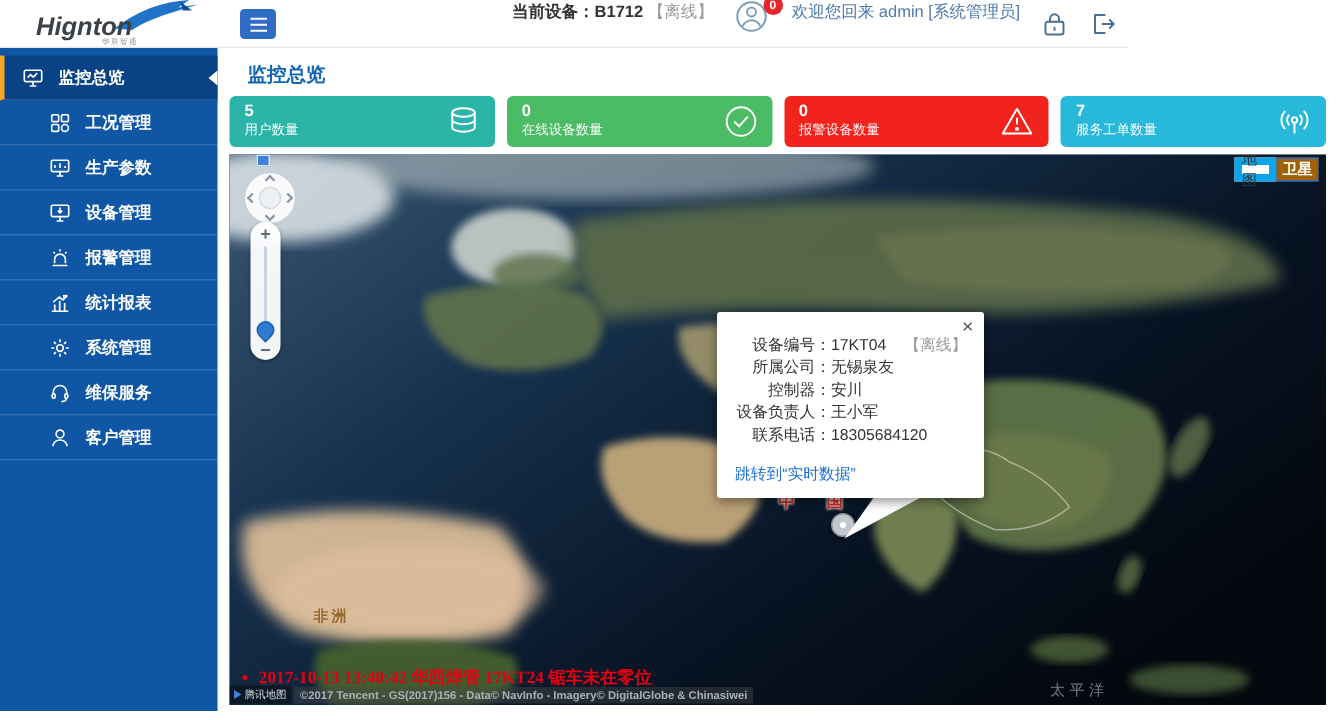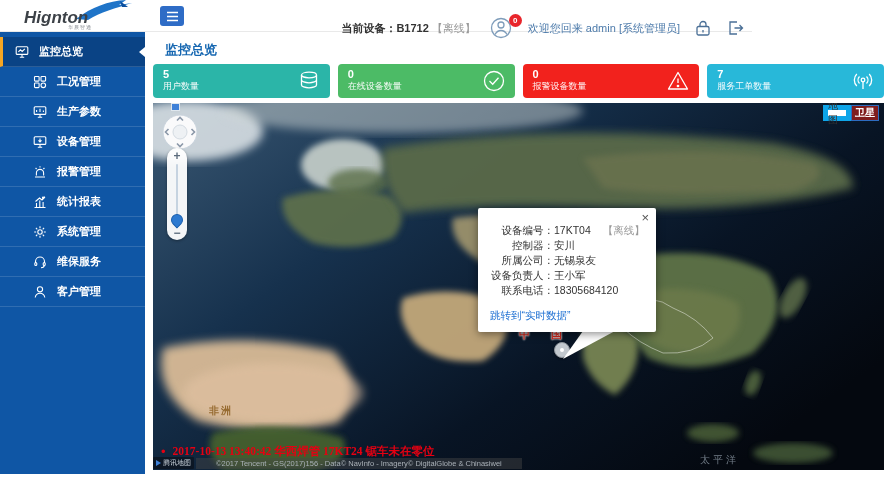--- a/index.html
+++ b/index.html
@@ -5,21 +5,21 @@
   * { margin:0; padding:0; box-sizing:border-box; }
   html,body { width:892px; height:480px; background:#fff; font-family:"Liberation Sans", sans-serif; overflow:hidden; position:relative; }
 
   
   .topbar { position:absolute; top:0; left:0; width:752px; height:32px; background:#fff; border-bottom:1px solid #e9e9e9; z-index:30; }
   .logo { position:absolute; left:16px; top:1px; width:125px; height:30px; }
   .logo-name { font-style:italic; font-weight:bold; font-size:17px; color:#3c4147; letter-spacing:0; position:absolute; left:8px; top:7px; }
   .logo-sub { position:absolute; left:52px; top:23px; font-size:5px; color:#8d9298; letter-spacing:1px; }
   .logo-swoosh { position:absolute; left:58px; top:-2px; }
   .menu-toggle { position:absolute; left:160px; top:6px; width:24px; height:20px; background:#2e6cc6; border-radius:3px; display:flex; align-items:center; justify-content:center; cursor:pointer; }
-  .topbar-right { position:absolute; right:8px; top:0; height:32px; display:flex; align-items:center; gap:14px;margin-top:12px; }
+  .topbar-right { position:absolute; right:8px; top:0; height:32px; display:flex; gap:14px; }
   .device-txt { font-size:11px; font-weight:bold; color:#333; white-space:nowrap; }
   .device-status { font-size:11px; color:#9a9a9a; font-weight:normal; margin-left:3px; }
   .user-wrap { position:relative; width:24px; height:22px; }
   .badge { position:absolute; top:-3px; right:-8px; min-width:13px; height:13px; background:#e8252b; color:#fff; font-size:8px; font-weight:bold; border-radius:7px; display:flex; align-items:center; justify-content:center; padding:0 3px; }
   .welcome { font-size:11px; color:#4d7bab; white-space:nowrap; }
   .tb-icon { display:flex; align-items:center; cursor:pointer; }
 
   
   .sidebar { position:absolute; left:0; top:32px; width:145px; height:442px; background:#0f56a5; padding-top:5px; z-index:20; }
   .side-item { position:relative; height:30px; display:flex; align-items:center; gap:10px; padding-left:33px; border-bottom:1px solid rgba(255,255,255,0.14); color:#fff; font-size:11px; font-weight:bold; cursor:pointer; }
@@ -42,21 +42,21 @@
   .pan-ctl { position:absolute; left:8px; top:10px; }
   .mini-sq { position:absolute; left:18px; top:0px; width:9px; height:8px; background:#3f81d8; border:1px solid #dfe7ee; }
   .zoom-slider { position:absolute; left:14px; top:45px; width:20px; height:92px; background:rgba(255,255,255,0.95); border-radius:10px; box-shadow:0 1px 3px rgba(0,0,0,.35); }
   .zs-plus { position:absolute; top:1px; left:0; width:20px; text-align:center; font-size:12px; color:#5b6b7c; font-weight:bold; cursor:pointer; }
   .zs-minus { position:absolute; bottom:0px; left:0; width:20px; text-align:center; font-size:12px; color:#5b6b7c; font-weight:bold; cursor:pointer; }
   .zs-track { position:absolute; left:9px; top:16px; width:2px; height:62px; background:#c6d3e0; border-radius:1px; }
   .zs-thumb { position:absolute; left:4px; top:66px; width:12px; height:12px; background:#2e7ad1; border-radius:50% 50% 50% 0; transform:rotate(-45deg); border:1px solid #1b5fae; cursor:grab; }
   .type-toggle { position:absolute; right:5px; top:2px; display:flex; z-index:12; }
   .tt-btn { width:28px; height:16px; font-size:10px; display:flex; align-items:center; justify-content:center; cursor:pointer; }
   .tt-map { background:#ffffff; color:#333; border:5px solid #0ea5e9; }
-  .tt-sat { background:#7f1d1d; color:#fff; border:1px solid #2d6cc0; font-weight:bold; }
+  .tt-sat { background:#a16207; color:#fff; border:1px solid #2d6cc0; font-weight:bold; }
 
   .lbl-china { position:absolute; left:366px; top:224px; color:#c8271c; font-size:11px; font-weight:bold; letter-spacing:9px; text-shadow:0 0 2px #fff, 0 0 2px #fff; z-index:6; }
   .lbl-africa { position:absolute; left:56px; top:301px; color:#8a5c1d; font-size:10px; font-weight:bold; letter-spacing:2px; opacity:.85; z-index:6; }
   .lbl-pacific { position:absolute; left:547px; top:350px; color:#8d99a5; font-size:10px; letter-spacing:3px; opacity:.8; z-index:6; }
 
   .marker { position:absolute; left:401px; top:239px; width:16px; height:16px; border-radius:50%; background:#c2c8ce; border:1px solid #8d949c; box-shadow:0 1px 2px rgba(0,0,0,.4); z-index:7; }
   .marker::after { content:""; position:absolute; left:5px; top:5px; width:4px; height:4px; border-radius:50%; background:#fff; }
 
   .popup { position:absolute; left:325px; top:105px; width:178px; height:124px; background:#fff; border-radius:2px; box-shadow:0 2px 8px rgba(0,0,0,.45); z-index:9; font-size:10.5px; color:#333; }
   .popup-close { position:absolute; right:7px; top:4px; font-size:13px; color:#555; cursor:pointer; line-height:12px; }
@@ -67,21 +67,21 @@
   .p-extra { color:#9a9a9a; margin-left:12px; }
   .p-link { position:absolute; left:12px; bottom:9px; color:#1d6fd2; font-size:10.5px; cursor:pointer; }
   .popup-tail { position:absolute; left:325px; top:228px; z-index:8; }
 
   .ticker { position:absolute; left:8px; bottom:11px; display:flex; align-items:center; gap:7px; z-index:10; }
   .tick-dot { color:#e60012; font-size:13px; line-height:10px; }
   .tick-text { color:#e60012; font-size:11.5px; font-weight:bold; white-space:nowrap;font-family:Liberation Serif, serif; }
   .attribution { position:absolute; left:0px; bottom:1px; display:flex; align-items:center; gap:2px; z-index:10; }
   .attr-logo { background:rgba(10,16,24,.65); color:#cfd8e0; font-size:7px; padding:1px 3px; display:flex; align-items:center; gap:2px; border-radius:1px; }
   .attr-tri { width:0; height:0; border-top:3px solid transparent; border-bottom:3px solid transparent; border-left:5px solid #3f81d8; }
-  .attr-text { background:rgba(70,70,70,.45); color:#aab1b8; font-size:7.5px; padding:1px 20px; white-space:nowrap; }
+  .attr-text { background:rgba(70,70,70,.45); color:#aab1b8; font-size:7.5px; padding:1px 4px; white-space:nowrap;font-weight:bold; }
 
   svg { display:block; }
 </style>
 </head>
 <body>
 
 <div class="topbar">
   <div class="logo">
     <span class="logo-swoosh">
       <svg width="62" height="22" viewBox="0 0 62 22">
@@ -363,26 +363,26 @@
   </svg>
 
   <div class="popup">
     <span class="popup-close">×</span>
     <div class="p-rows">
       <div class="p-row">
         <span class="p-label">设备编号：</span>
         <span class="p-val"><span>17KT04</span><span class="p-extra">【离线】</span></span>
       </div>
       <div class="p-row">
+        <span class="p-label">所属公司：</span>
+        <span class="p-val">无锡泉友</span>
+      </div>
+      <div class="p-row">
         <span class="p-label">控制器：</span>
         <span class="p-val">安川</span>
-      </div>
-      <div class="p-row">
-        <span class="p-label">所属公司：</span>
-        <span class="p-val">无锡泉友</span>
       </div>
       <div class="p-row">
         <span class="p-label">设备负责人：</span>
         <span class="p-val">王小军</span>
       </div>
       <div class="p-row">
         <span class="p-label">联系电话：</span>
         <span class="p-val">18305684120</span>
       </div>
     </div>

